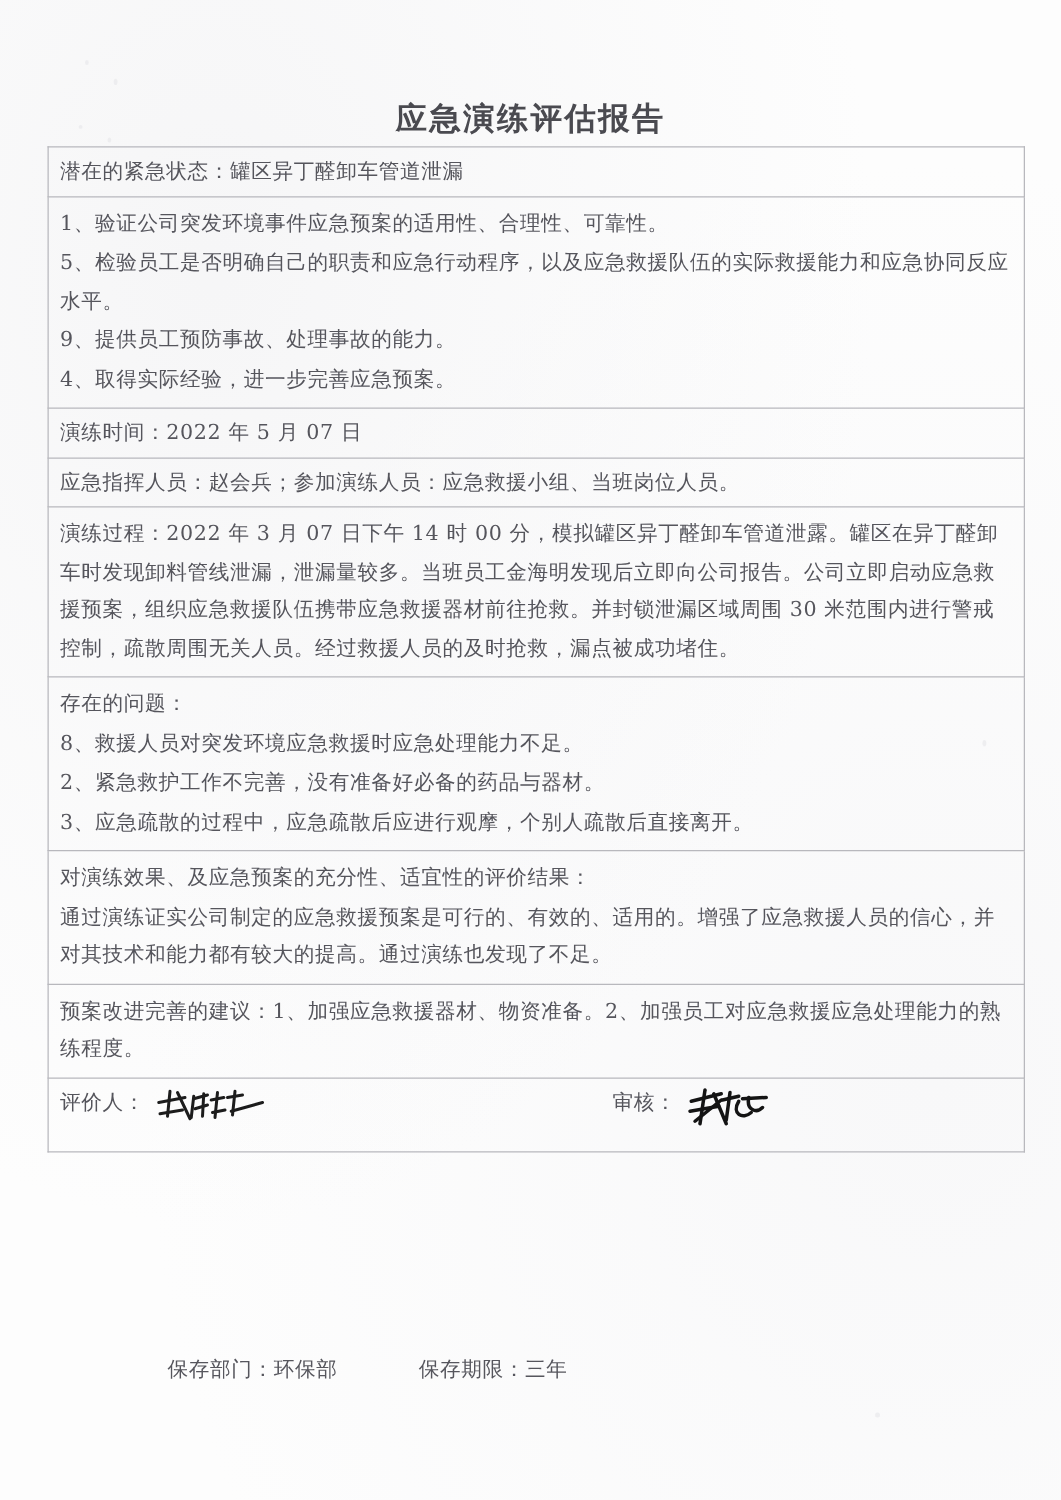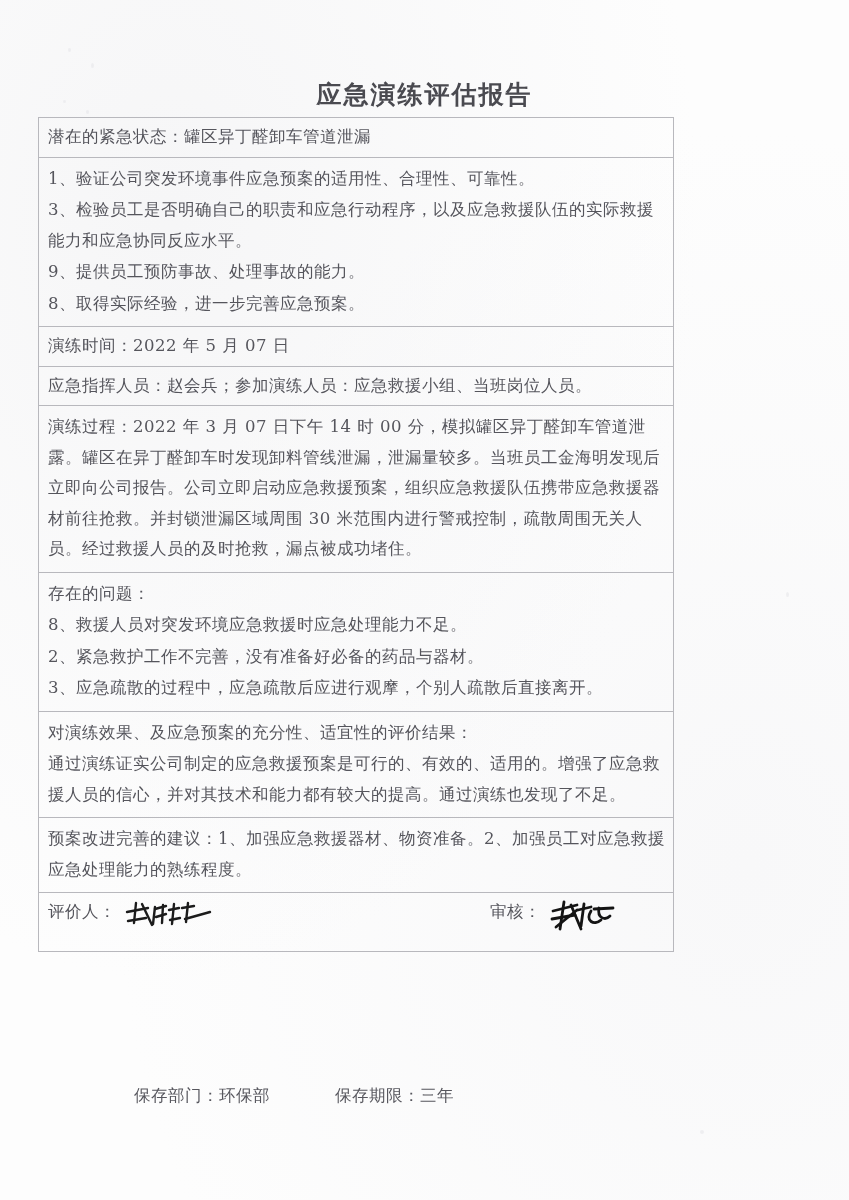--- a/index.html
+++ b/index.html
@@ -37,21 +37,21 @@
     font-size: 25px;
     font-weight: 700;
     letter-spacing: 2px;
     color: #4a4a50;
   }
 
   .report-table {
     position: absolute;
     left: 38px;
     top: 117px;
-    width: 636px;
+    width: 782px;
     border-collapse: collapse;
     table-layout: fixed;
   }
   .report-table td {
     border: 1px solid #b8b8bd;
     padding: 6px 8px 7px 9px;
     vertical-align: top;
     color: #55555c;
     font-size: 16.5px;
     line-height: 1.85;
@@ -135,23 +135,23 @@
 
       <tr>
         <td>
           <p class="cell-single">潜在的紧急状态：罐区异丁醛卸车管道泄漏</p>
         </td>
       </tr>
 
       <tr>
         <td>
           <p>1、验证公司突发环境事件应急预案的适用性、合理性、可靠性。</p>
-          <p>3、检验员工是否明确自己的职责和应急行动程序，以及应急救援队伍的实际救援能力和应急协同反应水平。</p>
+          <p>5、检验员工是否明确自己的职责和应急行动程序，以及应急救援队伍的实际救援能力和应急协同反应水平。</p>
           <p>9、提供员工预防事故、处理事故的能力。</p>
-          <p>8、取得实际经验，进一步完善应急预案。</p>
+          <p>4、取得实际经验，进一步完善应急预案。</p>
         </td>
       </tr>
 
       <tr>
         <td>
           <p class="cell-single">演练时间：2022 年 5 月 07 日</p>
         </td>
       </tr>
 
 

